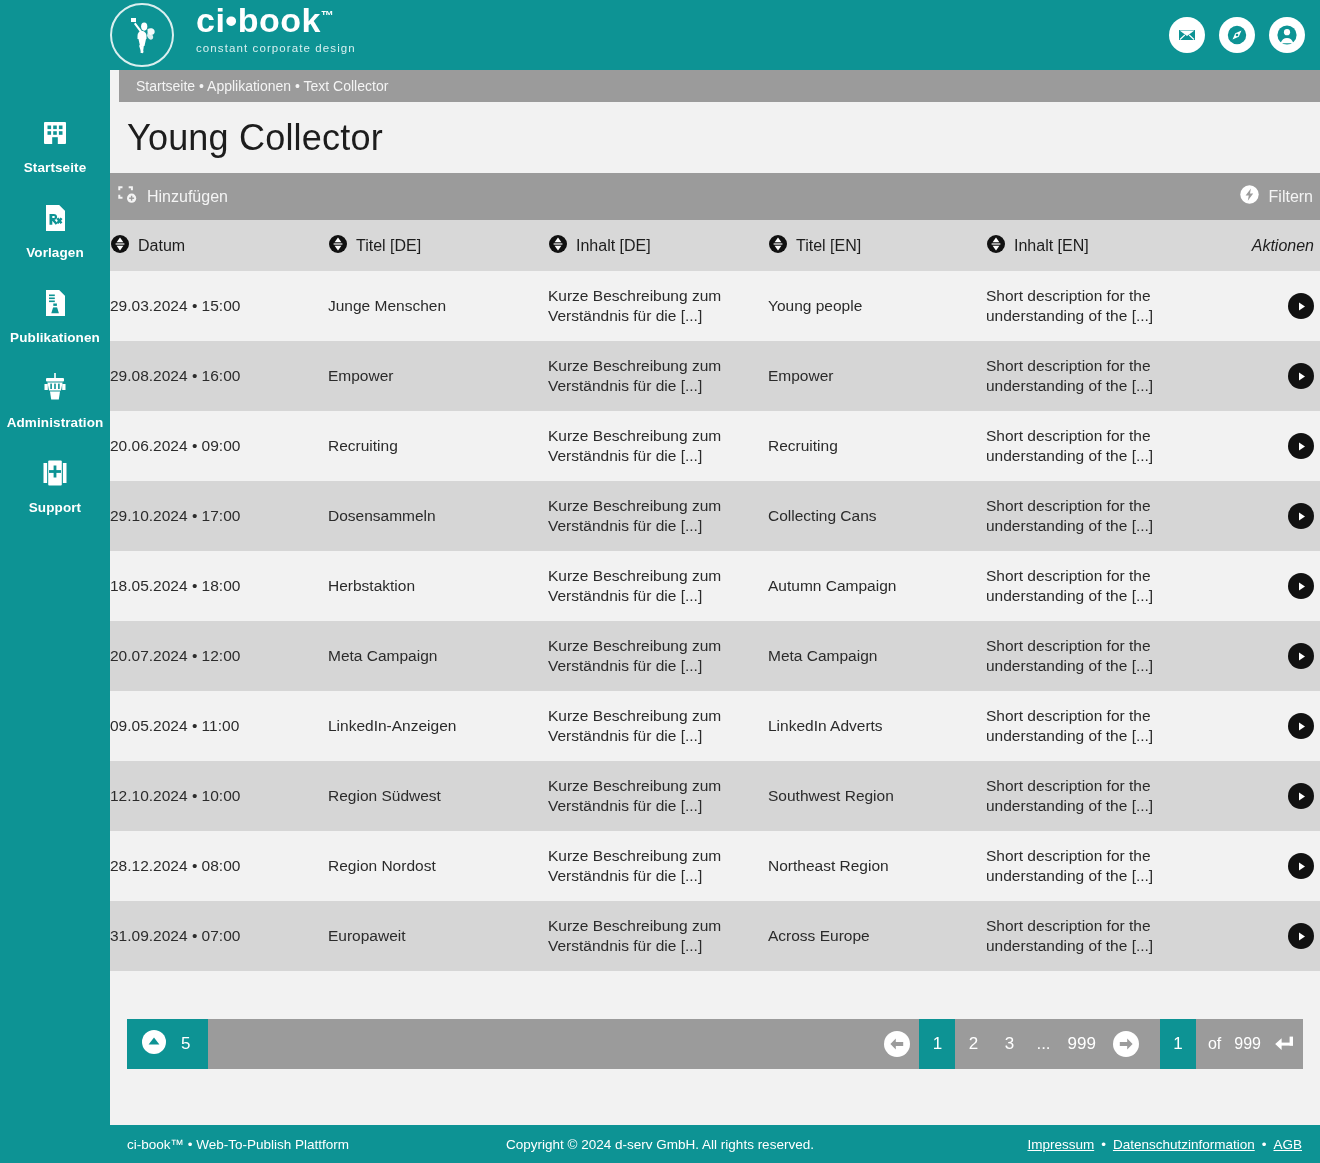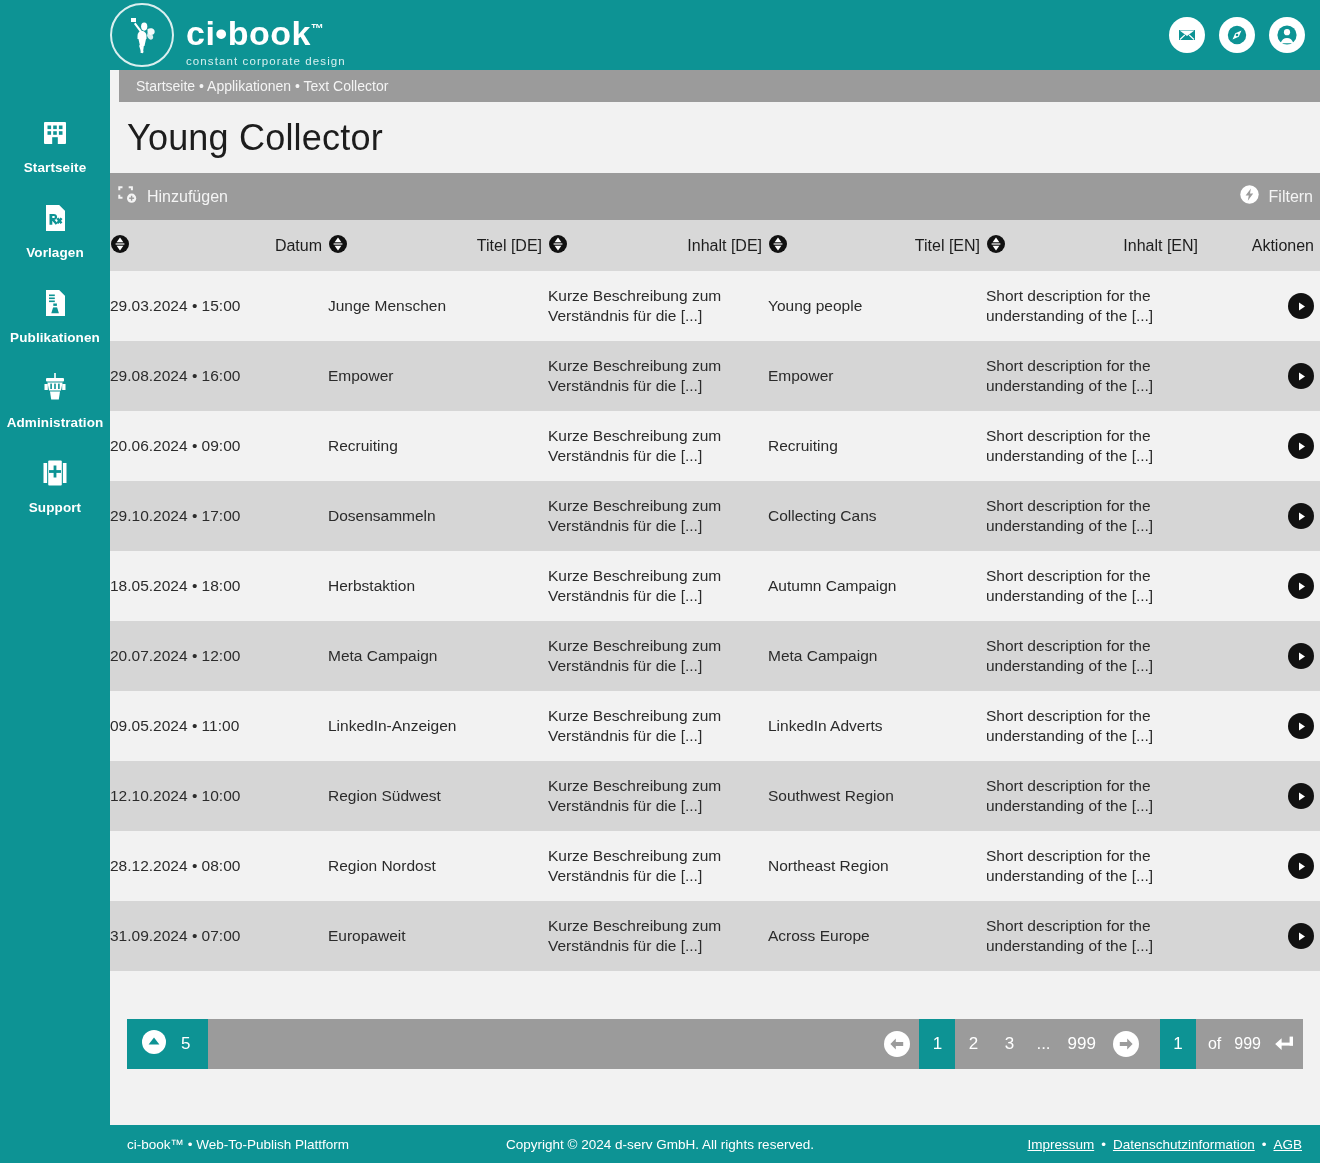--- a/index.html
+++ b/index.html
@@ -17,21 +17,21 @@
 
   
   .topbar {
     height: 70px; flex: 0 0 70px;
     background: #0d9394;
     display: flex; align-items: center;
     position: relative;
   }
   .logo-wrap {
     position: absolute; left: 110px; top: 3px;
-    display: flex; align-items: flex-end; gap: 12px;
+    display: flex; align-items: flex-start; gap: 22px;
   }
   .logo-mark {
     width: 64px; height: 64px; border-radius: 50%;
     border: 2px solid rgba(255,255,255,.85);
     display: flex; align-items: center; justify-content: center;
   }
   .logo-text { display: flex; flex-direction: column; justify-content: center; }
   .logo-title {
     color: #fff; font-size: 34px; font-weight: 700; letter-spacing: .5px;
     line-height: 1; position: relative; white-space: nowrap;
@@ -105,23 +105,23 @@
     color: #f4f4f4; font-size: 16px; cursor: pointer;
   }
 
   
   .tbl { width: 100%; border-collapse: collapse; table-layout: fixed; }
   .tbl thead th {
     background: #d8d8d8; height: 51px;
     text-align: left; font-weight: 400; font-size: 16px; color: #1d1d1d;
     padding: 0 6px 0 0; vertical-align: middle;
   }
-  .th-inner { display: flex; align-items: center; gap: 1px; justify-content: space-between; }
+  .th-inner { display: flex; align-items: center; gap: 8px; }
   .th-first { padding-left: 17px; }
-  .th-right { padding-right: 17px; }
+  .th-right { padding-right: 17px; font-style: italic; }
   .tbl tbody td {
     height: 70px; font-size: 15.5px; color: #2b2b2b;
     vertical-align: middle; padding: 0 6px 0 0;
     line-height: 1.28;
   }
   .row-even td { background: #f2f2f2; }
   .row-odd  td { background: #d6d6d6; }
   .cell-pad { padding-left: 17px; }
   .act-cell { text-align: right; padding-right: 17px; }
   .play-btn {

